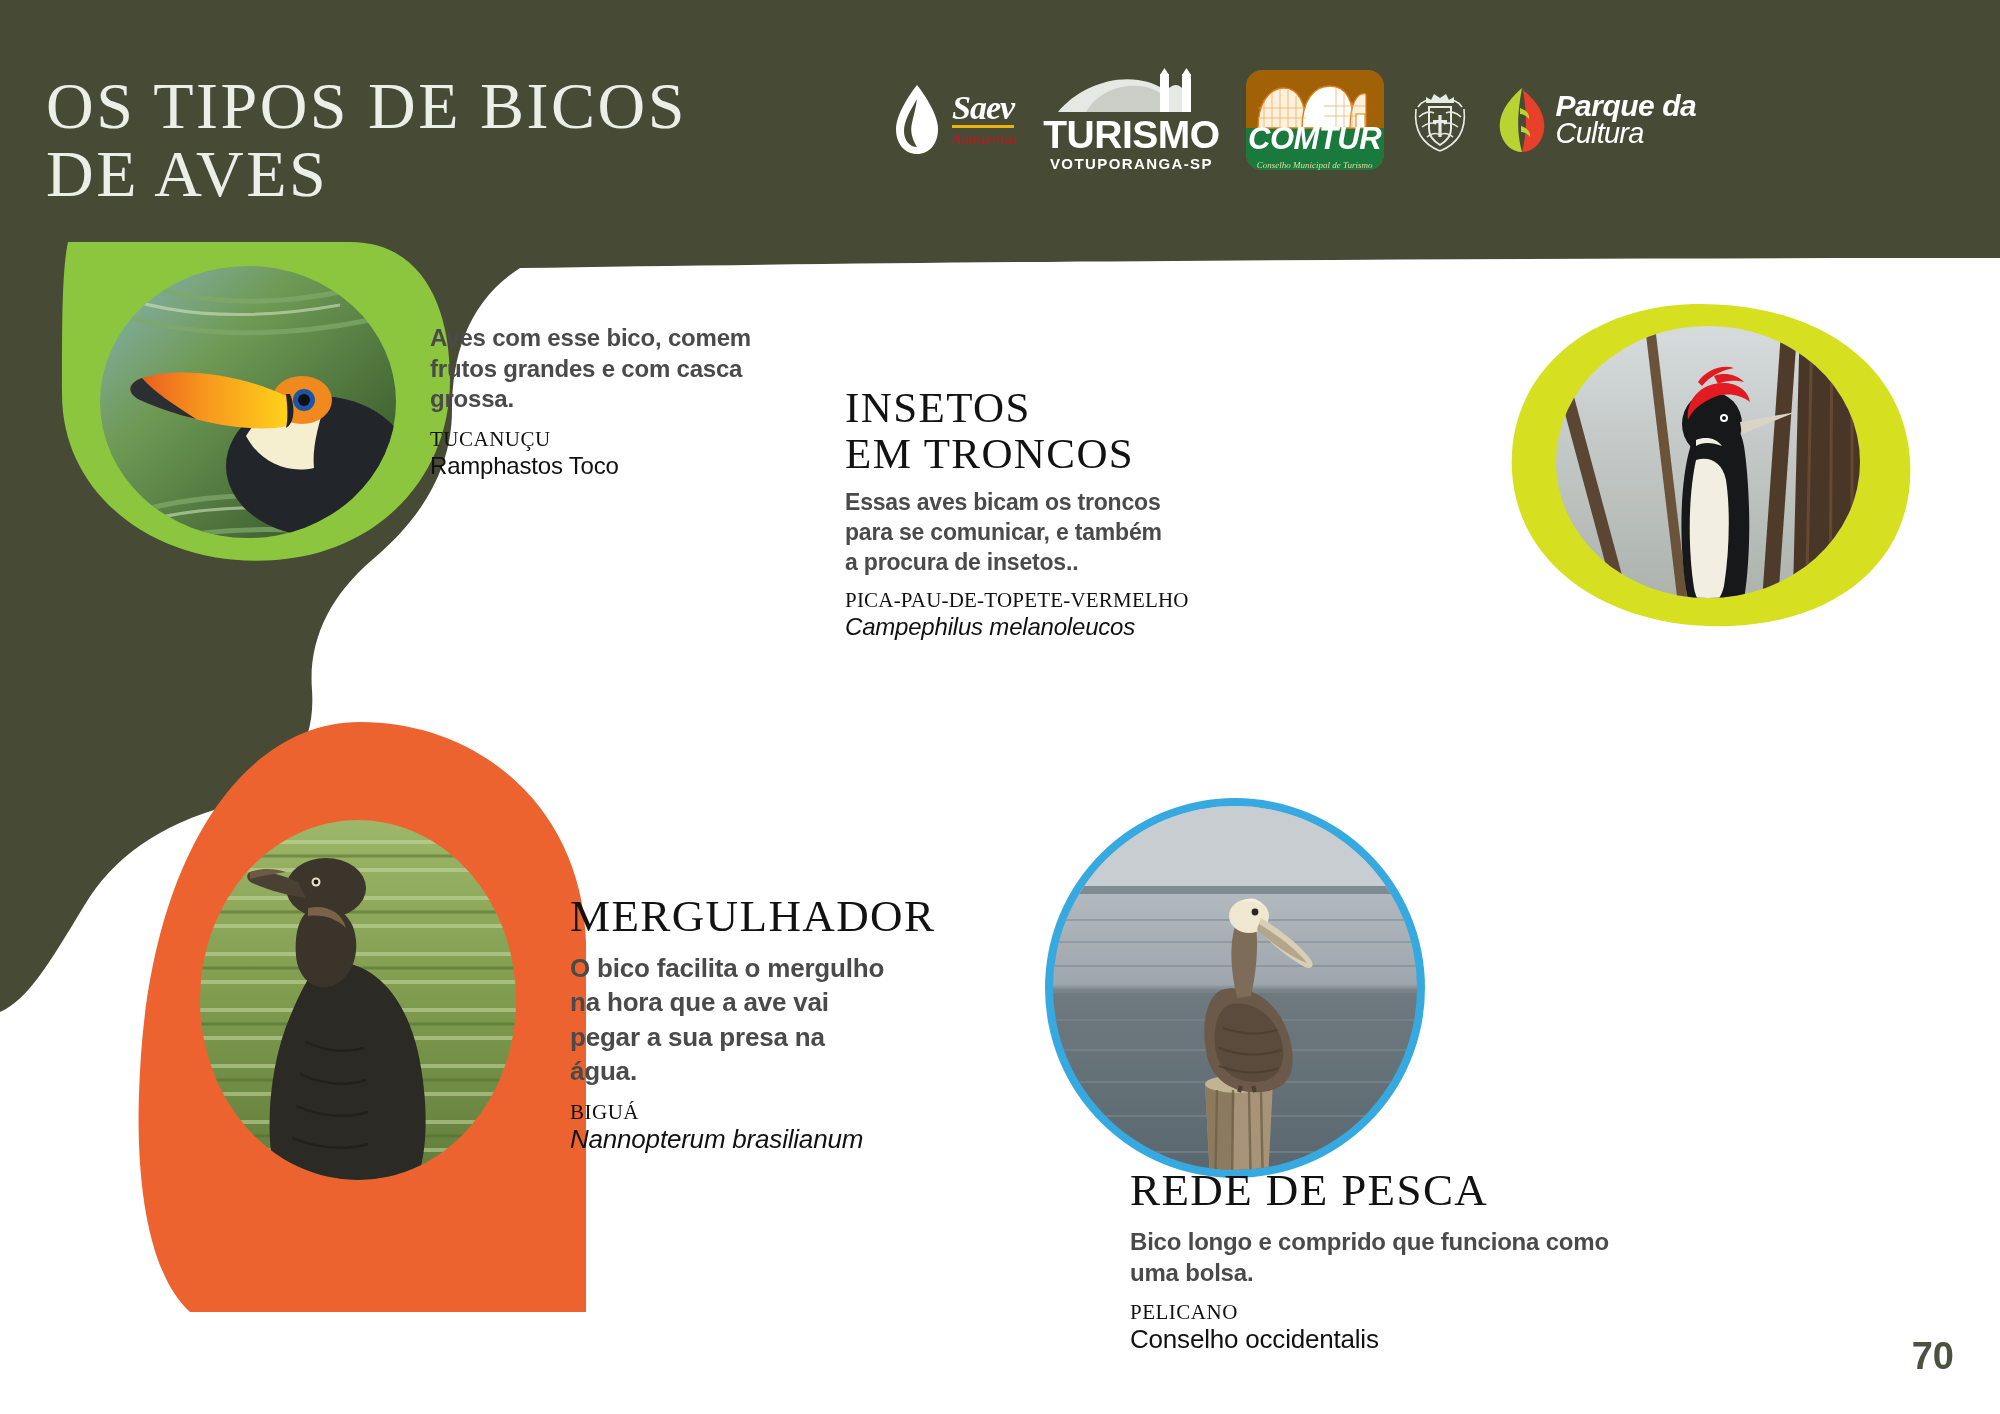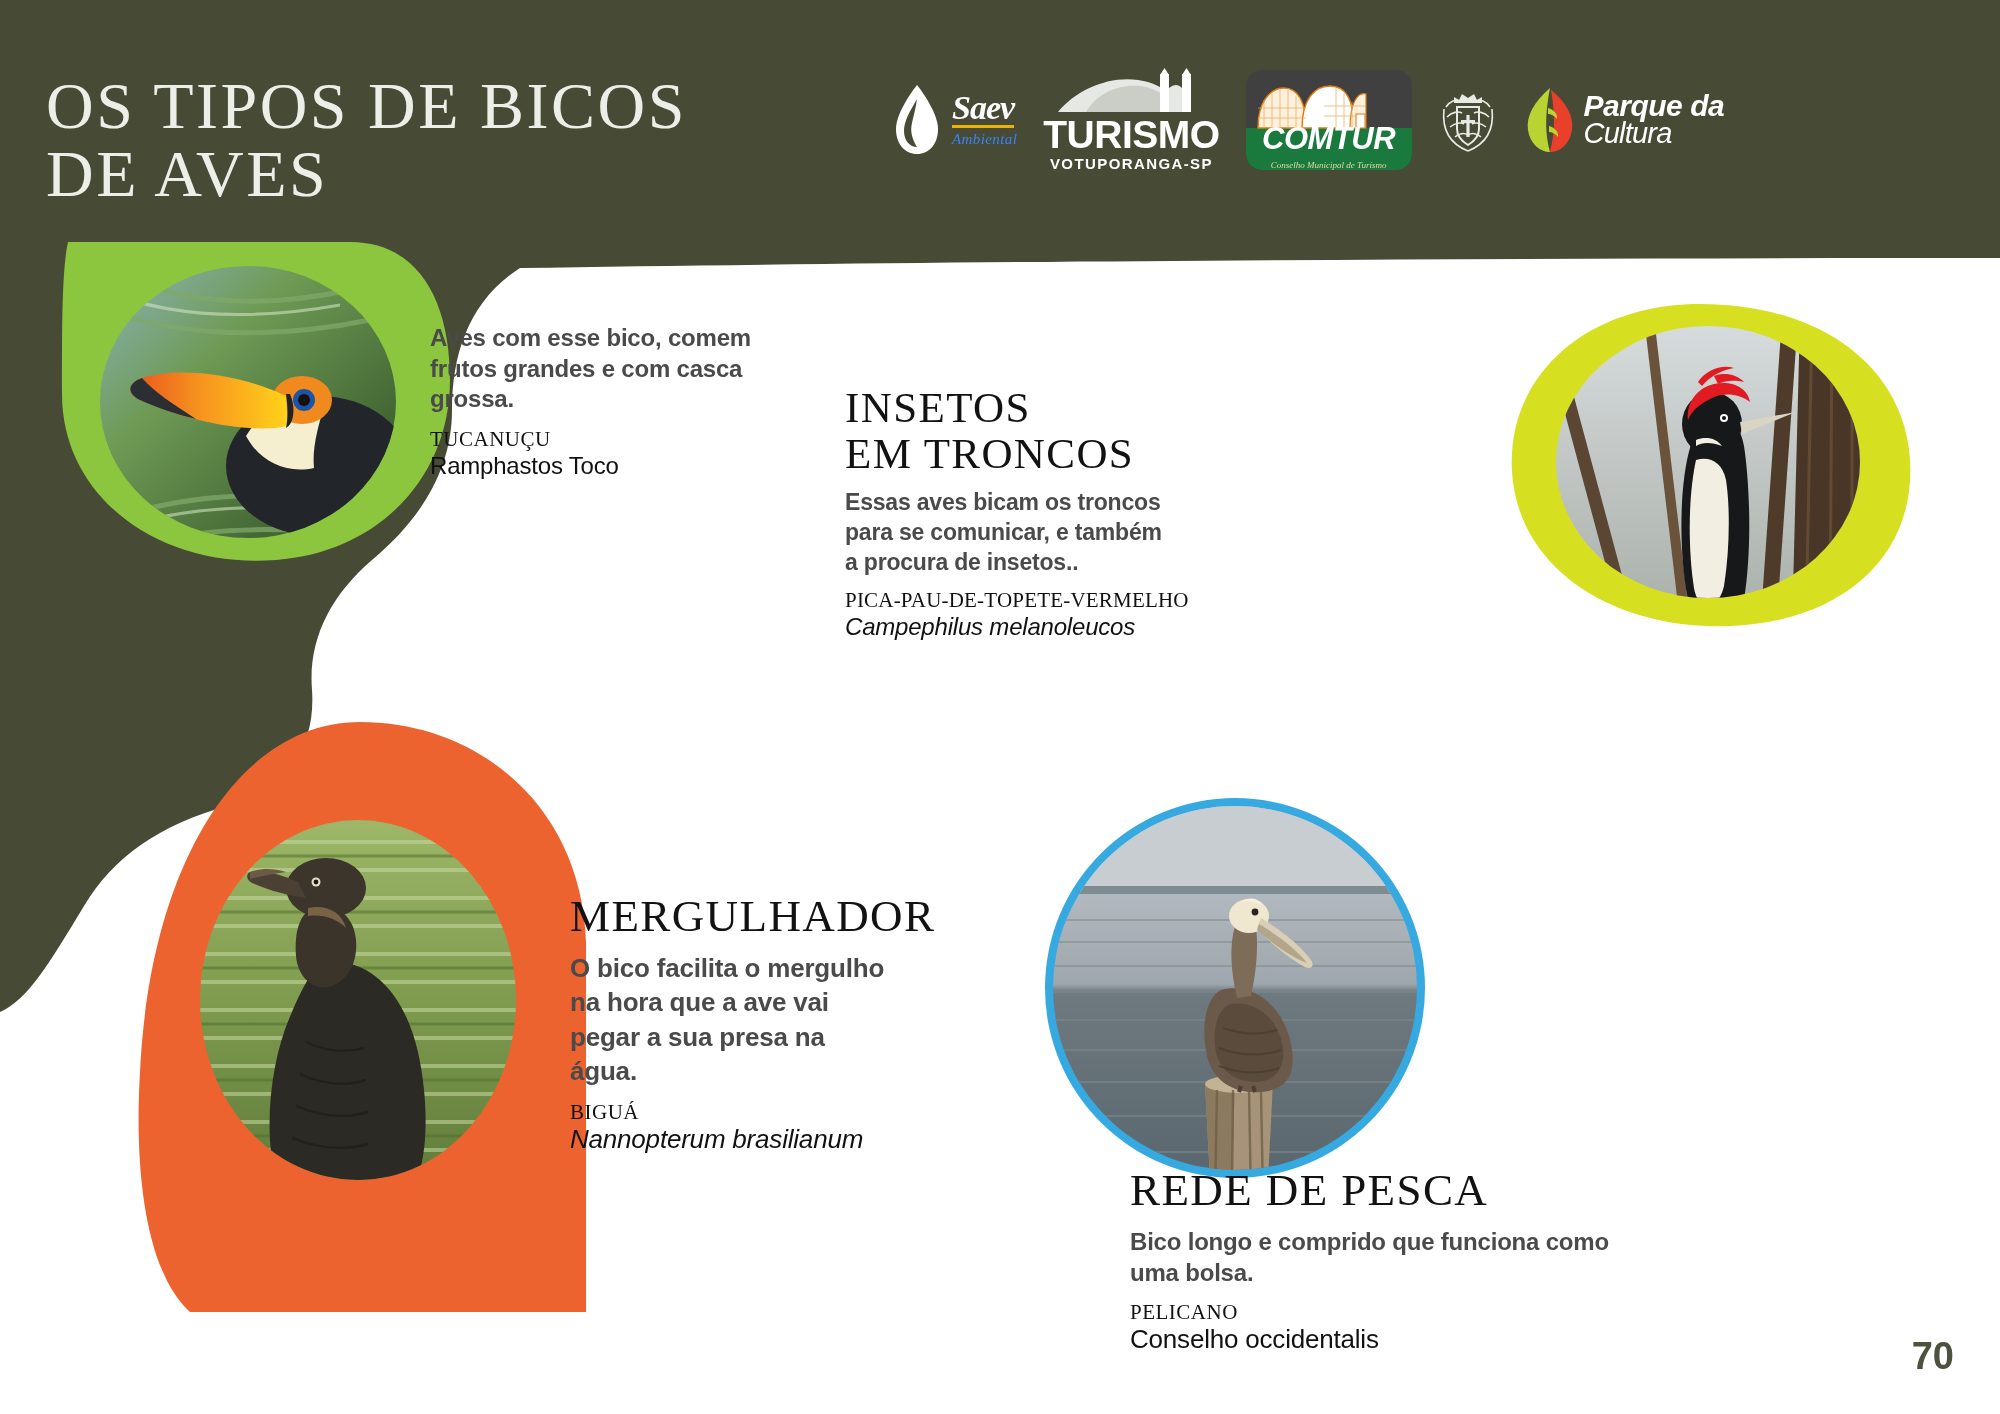--- a/index.html
+++ b/index.html
@@ -31,31 +31,31 @@
               align-items:center; gap:26px; height:108px; z-index:6; }
   .logo { display:flex; align-items:center; height:100%; }
 
   .logo-saev { gap:8px; }
   .saev-drop { width:54px; height:74px; position:relative; }
   .saev-text { display:flex; flex-direction:column; align-items:flex-start; }
   .saev-word { font-family:"Liberation Serif", serif; font-style:italic; font-weight:700;
                font-size:34px; color:#fff; line-height:0.92; letter-spacing:-1px;
                border-bottom:3px solid #eab308; padding-bottom:2px; }
   .saev-sub { font-family:"Liberation Serif", serif; font-style:italic; font-size:15px;
-              color:#3b82f6; margin-top:3px; letter-spacing:0.4px; }
+              color:#b91c1c; margin-top:3px; letter-spacing:0.4px; }
 
   .logo-turismo { flex-direction:column; align-items:center; justify-content:center; }
   .tur-icon { width:150px; height:48px; }
   .tur-word { font-family:"Liberation Sans", sans-serif; font-weight:700; font-size:39px;
               color:#fff; letter-spacing:-0.5px; line-height:0.98; }
   .tur-sub { font-family:"Liberation Sans", sans-serif; font-weight:700; font-size:15px;
              color:#fff; letter-spacing:1.4px; margin-top:1px; }
 
-  .logo-comtur { width:166px; height:100px; position:relative;
-                 border-radius:16px; overflow:hidden; background:#404040; }
+  .logo-comtur { width:138px; height:100px; position:relative;
+                 border-radius:16px; overflow:hidden; background:#a16207; }
   .comtur-green { position:absolute; left:0; bottom:0; width:100%; height:42%;
                   background:#1a7a3d; }
   .comtur-word { position:absolute; left:0; bottom:13px; width:100%; text-align:center;
                  font-family:"Liberation Sans", sans-serif; font-style:italic; font-weight:700;
                  font-size:31px; color:#fff; letter-spacing:-0.5px; }
   .comtur-sub { position:absolute; left:0; bottom:0px; width:100%; text-align:center;
                 font-family:"Liberation Serif", serif; font-style:italic; font-size:9px;
                 color:#e9d8a6; }
   .comtur-arcs { position:absolute; left:8px; top:10px; width:122px; height:50px; }
 

